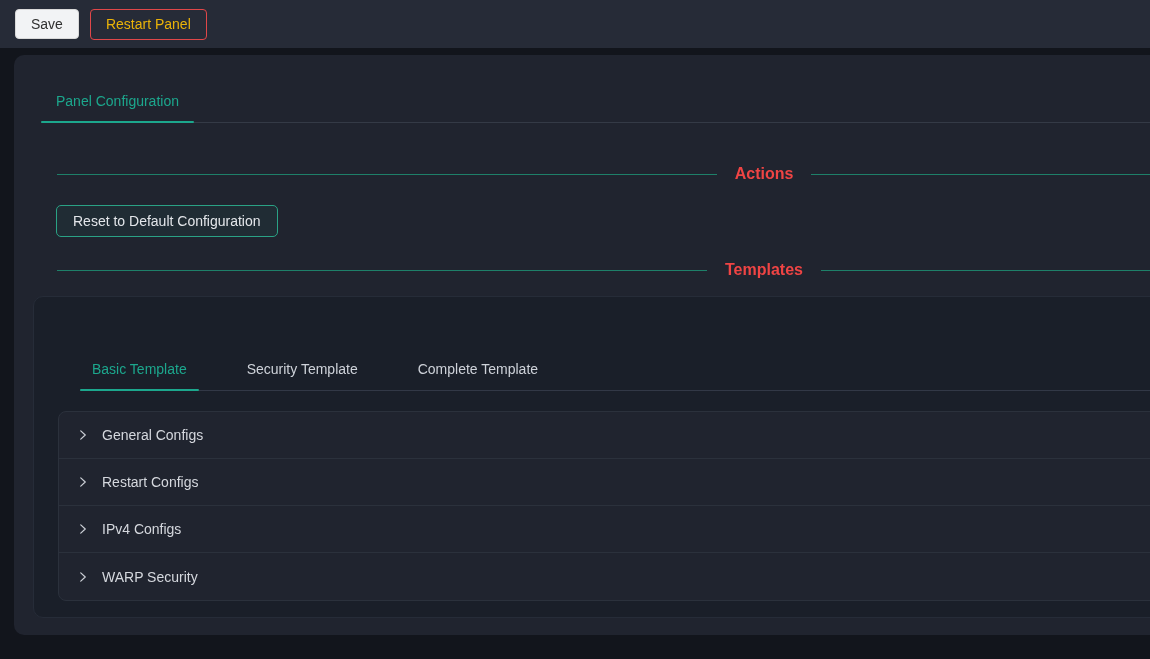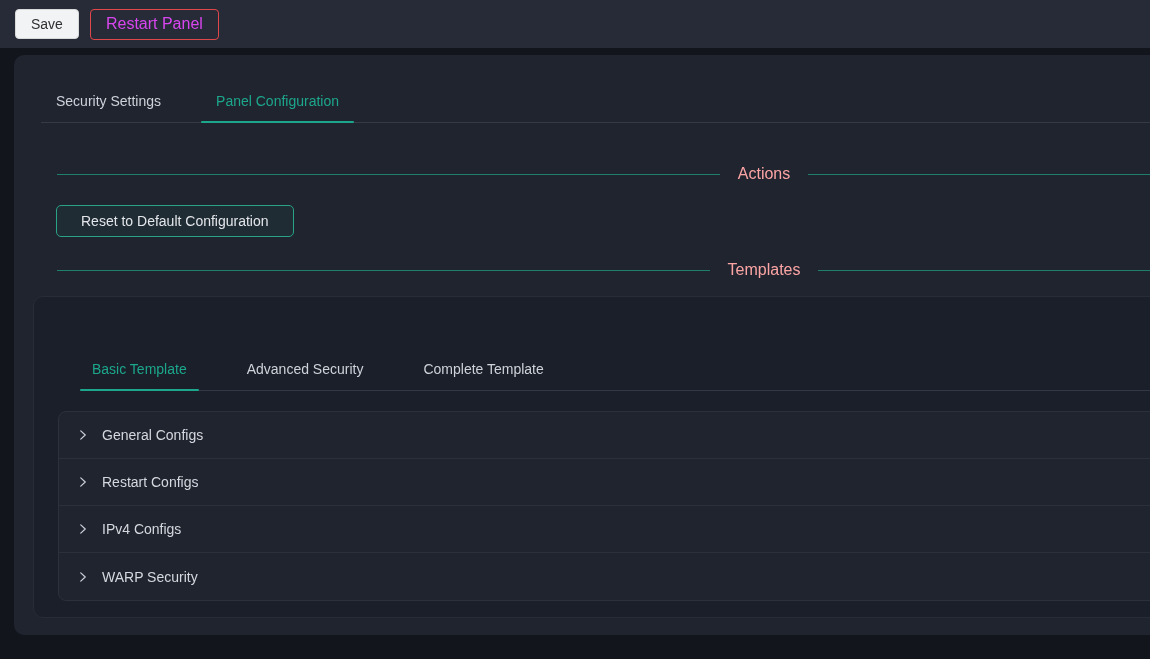--- a/index.html
+++ b/index.html
@@ -16,23 +16,23 @@
     display:flex; align-items:center; gap:11px; padding:0 15px;
   }
   .btn-save {
     height:30px; padding:0 15px;
     background:#f2f3f5; color:#303030;
     border:1px solid #d9d9d9; border-radius:4px;
     font-size:14px; font-family:inherit; cursor:pointer;
   }
   .btn-restart {
     height:31px; padding:0 15px;
-    background:transparent; color:#d946ef;
+    background:transparent; color:#eab308;
     border:1px solid #e04749; border-radius:4px;
-    font-size:16px; font-family:inherit; cursor:pointer;
+    font-size:14px; font-family:inherit; cursor:pointer;
   }
   
   .card {
     position:absolute; top:55px; left:14px;
     width:1500px; height:580px;
     background:#20242f; border-radius:10px;
   }
   
   .tabbar {
     position:absolute; left:27px; right:0; top:25px; height:43px;
@@ -50,28 +50,28 @@
     content:""; position:absolute; left:0; right:0; bottom:-1px;
     height:2px; background:#1ca78d; border-radius:2px;
   }
   
   .divider {
     position:absolute; left:43px; right:43px;
     display:flex; align-items:center;
   }
   .divider .line { flex:1; height:1px; background:#1e8069; }
   .divider .divider-text {
-    padding:0 18px; color:#fca5a5; font-size:16px; white-space:nowrap;
+    padding:0 18px; color:#ef4444; font-size:16px; white-space:nowrap;font-weight:bold;
   }
   .divider-actions { top:110px; }
   .divider-templates { top:206px; }
   
   .btn-reset {
     position:absolute; top:150px; left:42px;
-    height:32px; padding:0 24px;
+    height:32px; padding:0 16px;
     background:rgba(42,162,133,0.07);
     color:#e3e6ea; border:1px solid #2aa285; border-radius:5px;
     font-size:14px; font-family:inherit; cursor:pointer;
   }
   
   .inner-panel {
     position:absolute; top:241px; left:19px;
     width:1462px; height:322px;
     background:#1a1f29; border:1px solid #262c38; border-radius:10px;
   }
@@ -100,21 +100,20 @@
 <body>
 
 <div class="topbar">
   <button class="btn-save">Save</button>
   <button class="btn-restart">Restart Panel</button>
 </div>
 
 <div class="card">
 
   <div class="tabbar">
-    <div class="tab">Security Settings</div>
     <div class="tab active">Panel Configuration</div>
   </div>
 
   <div class="divider divider-actions">
     <span class="line"></span>
     <span class="divider-text">Actions</span>
     <span class="line"></span>
   </div>
 
   <button class="btn-reset">Reset to Default Configuration</button>
@@ -122,21 +121,21 @@
   <div class="divider divider-templates">
     <span class="line"></span>
     <span class="divider-text">Templates</span>
     <span class="line"></span>
   </div>
 
   <div class="inner-panel">
 
     <div class="inner-tabbar">
       <div class="tab active">Basic Template</div>
-      <div class="tab">Advanced Security</div>
+      <div class="tab">Security Template</div>
       <div class="tab">Complete Template</div>
     </div>
 
     <div class="collapse">
 
       <div class="collapse-row">
         <span class="chev">
           <svg width="12" height="12" viewBox="0 0 16 16">
               <path d="M5 2.5l6 5.5-6 5.5" fill="none" stroke="#c7cbd2" stroke-width="1.7" stroke-linecap="round" stroke-linejoin="round"></path>
             </svg>

